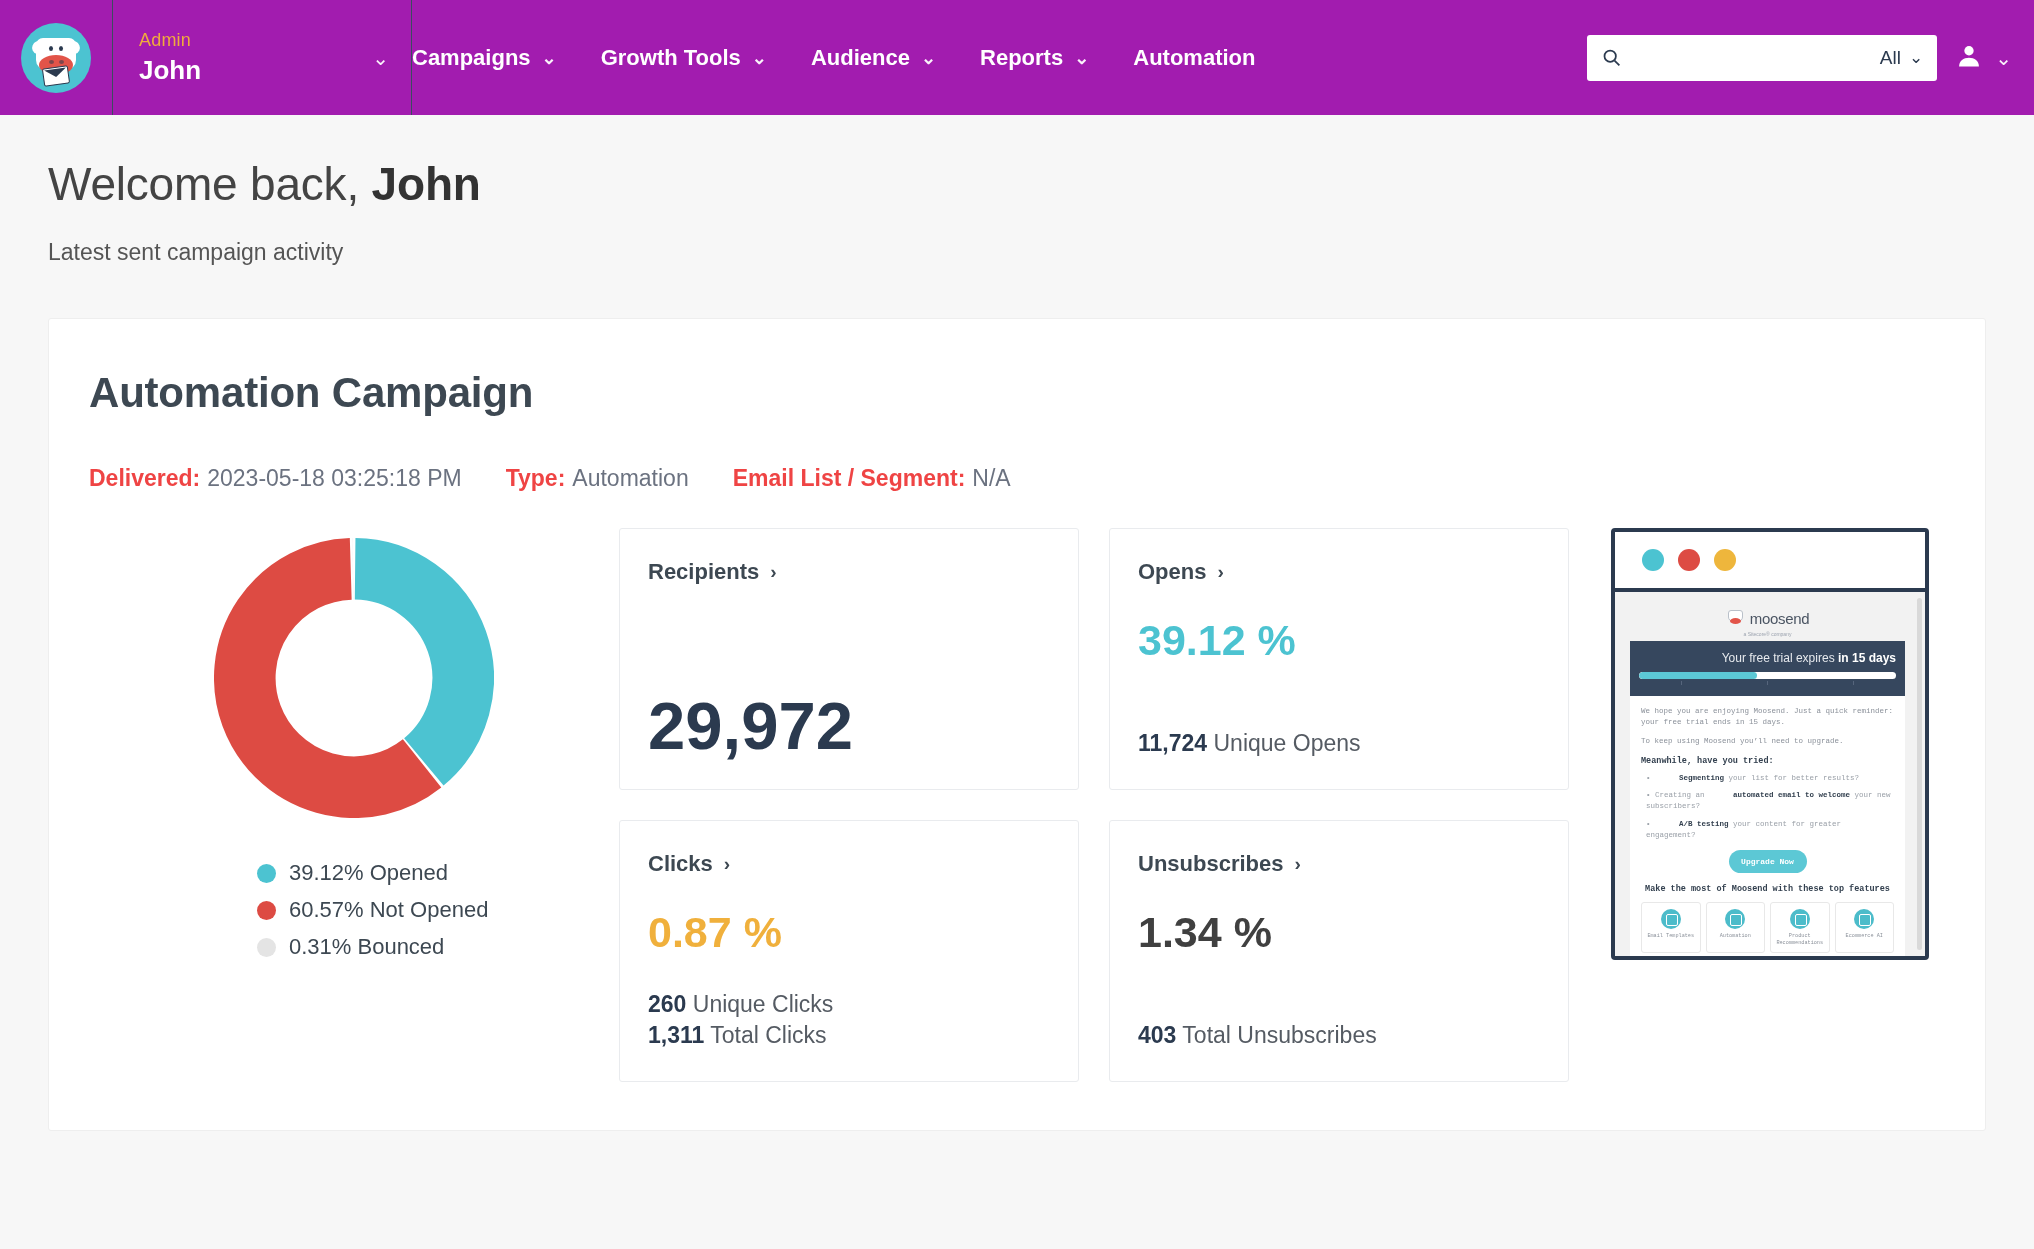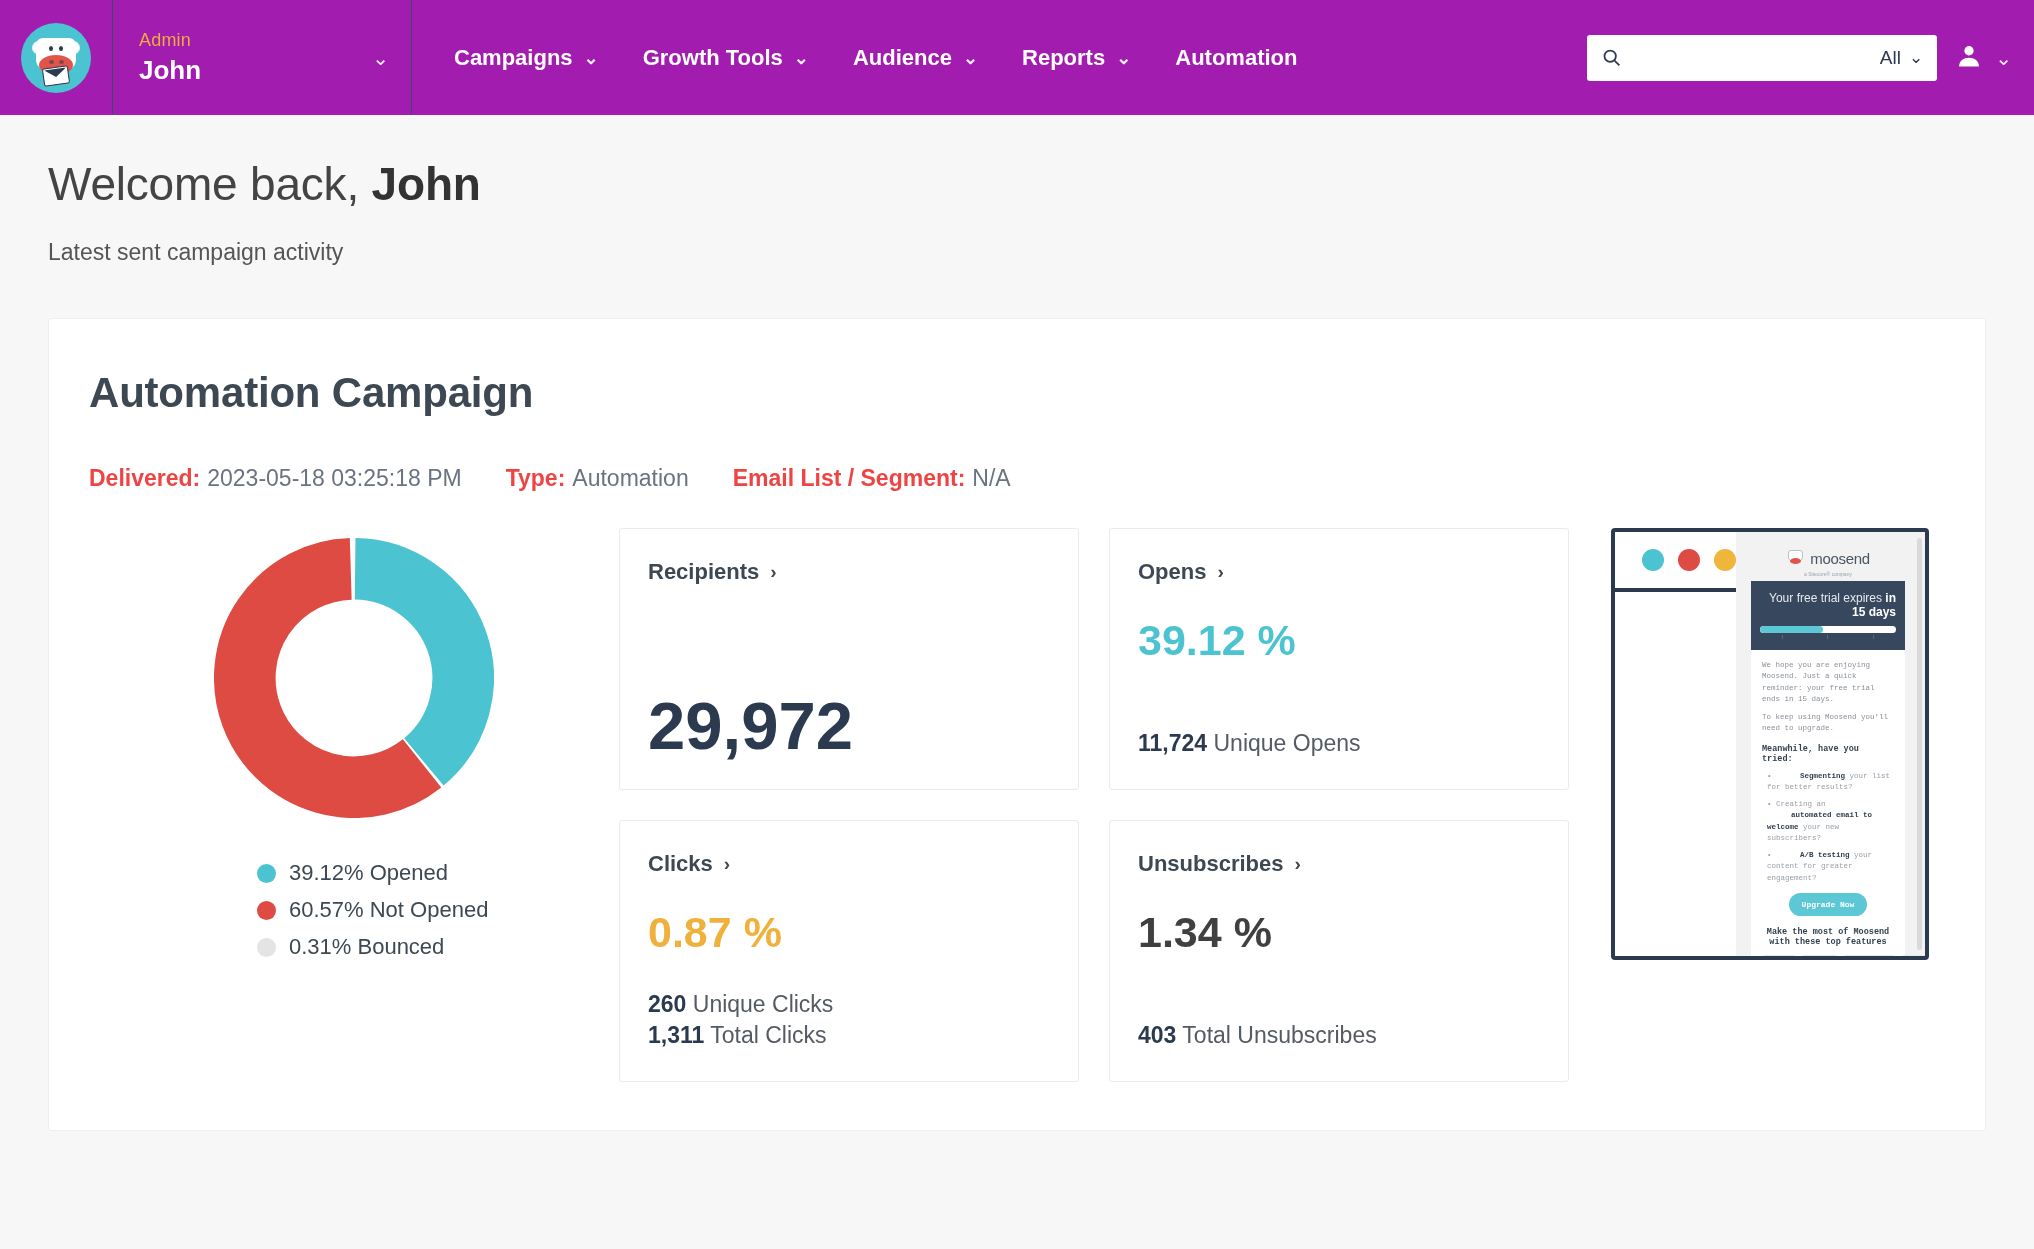--- a/index.html
+++ b/index.html
@@ -100,21 +100,21 @@
   .nav-links { display: flex; align-items: center; height: 115px; }
   .nav-item {
     color: #ffffff; font-size: 22px; font-weight: 700;
     padding: 0 0 0 0;
     margin: 0 44px 0 0;
     display: flex; align-items: center; gap: 11px;
     cursor: pointer;
     white-space: nowrap;
     height: 115px;
   }
-  .nav-item:first-child { margin-left: 42px; }
+  .nav-item:first-child { }
   .nav-item .chev { font-size: 18px; font-weight: 700; }
 
   .nav-right {
     position: absolute; right: 22px; top: 0; height: 115px;
     display: flex; align-items: center; gap: 18px;
   }
   .search-box {
     width: 350px; height: 46px;
     background: #ffffff;
     border-radius: 3px;
@@ -187,21 +187,21 @@
   .stat-lines b { color: #2b3a4f; font-weight: 700; }
 
   
   .preview-col { margin-left: 42px; flex: none; }
   .device {
     width: 318px; height: 432px;
     border: 4px solid #2b3a4f;
     border-radius: 4px;
     background: #ffffff;
     overflow: hidden;
-    display: flex; 
+    display: flex; flex-direction: column;
   }
   .device-bar {
     height: 60px; flex: none; background: #ffffff;
     border-bottom: 4px solid #2b3a4f;
     display: flex; align-items: center; gap: 14px; padding-left: 27px;
   }
   .dot { width: 22px; height: 22px; border-radius: 50%; }
   .device-body { flex: 1; background: #f2f2f2; position: relative; overflow: hidden; }
   .mail-scroll { position: absolute; right: 3px; top: 6px; bottom: 6px; width: 5px; background: #d9d9d9; border-radius: 3px;}
   .mail { padding: 11px 14px 0 9px; }

